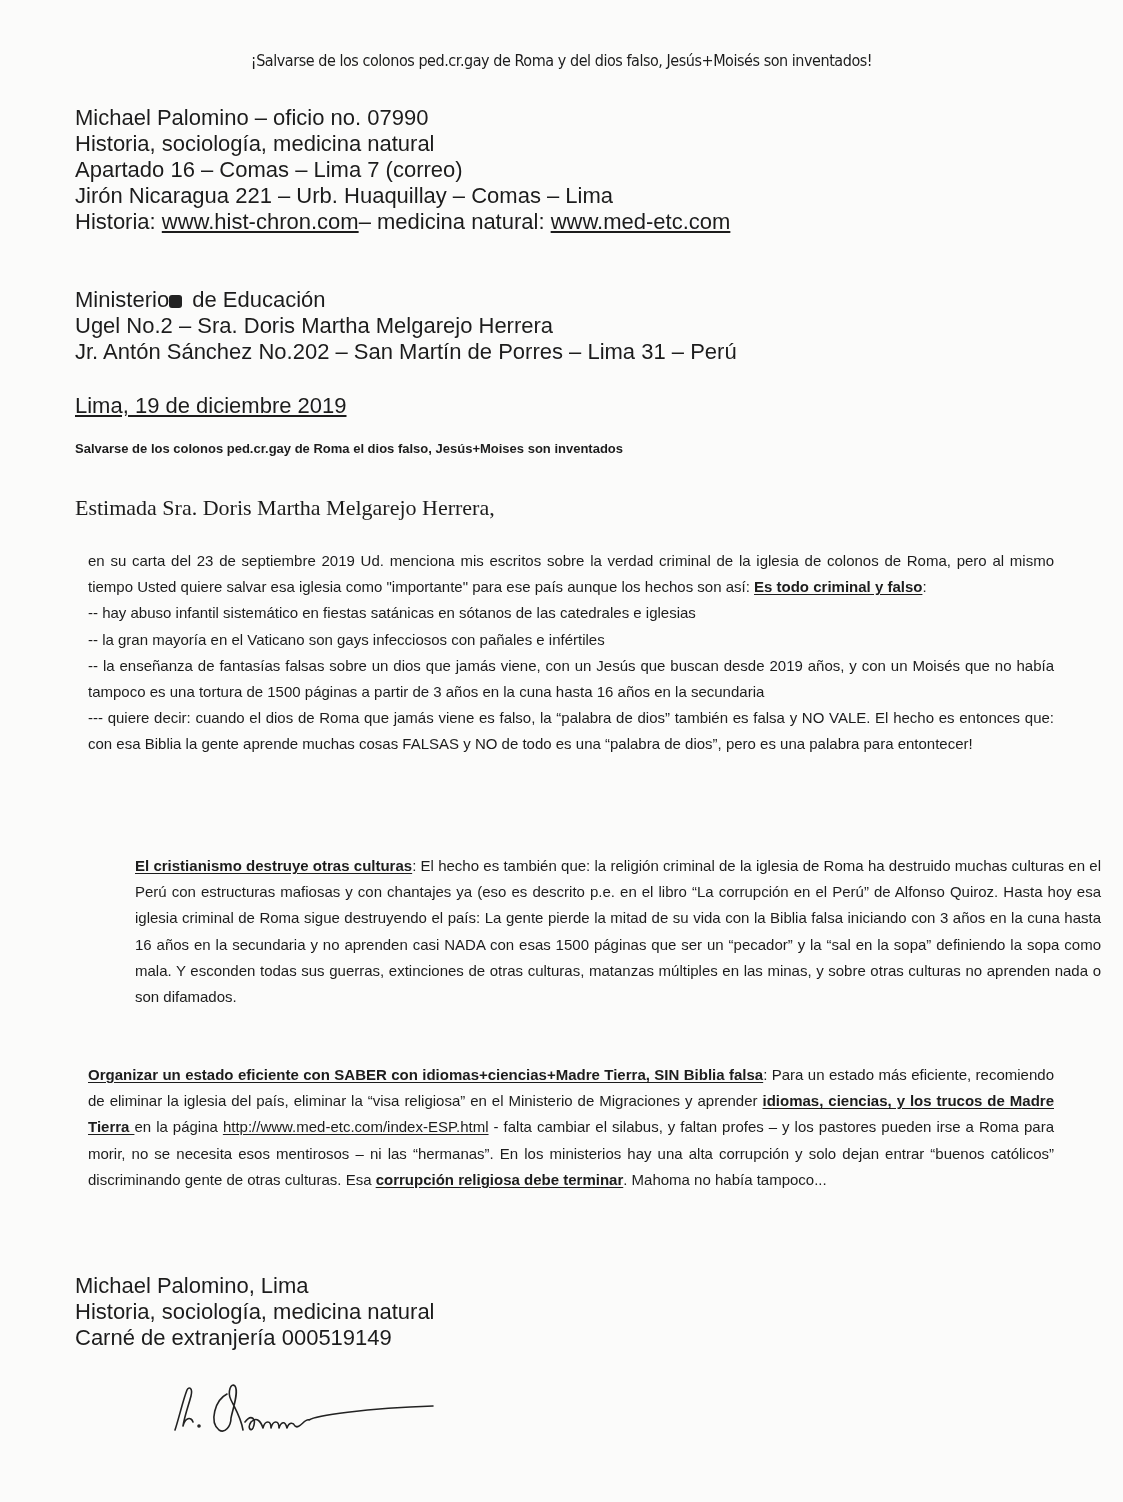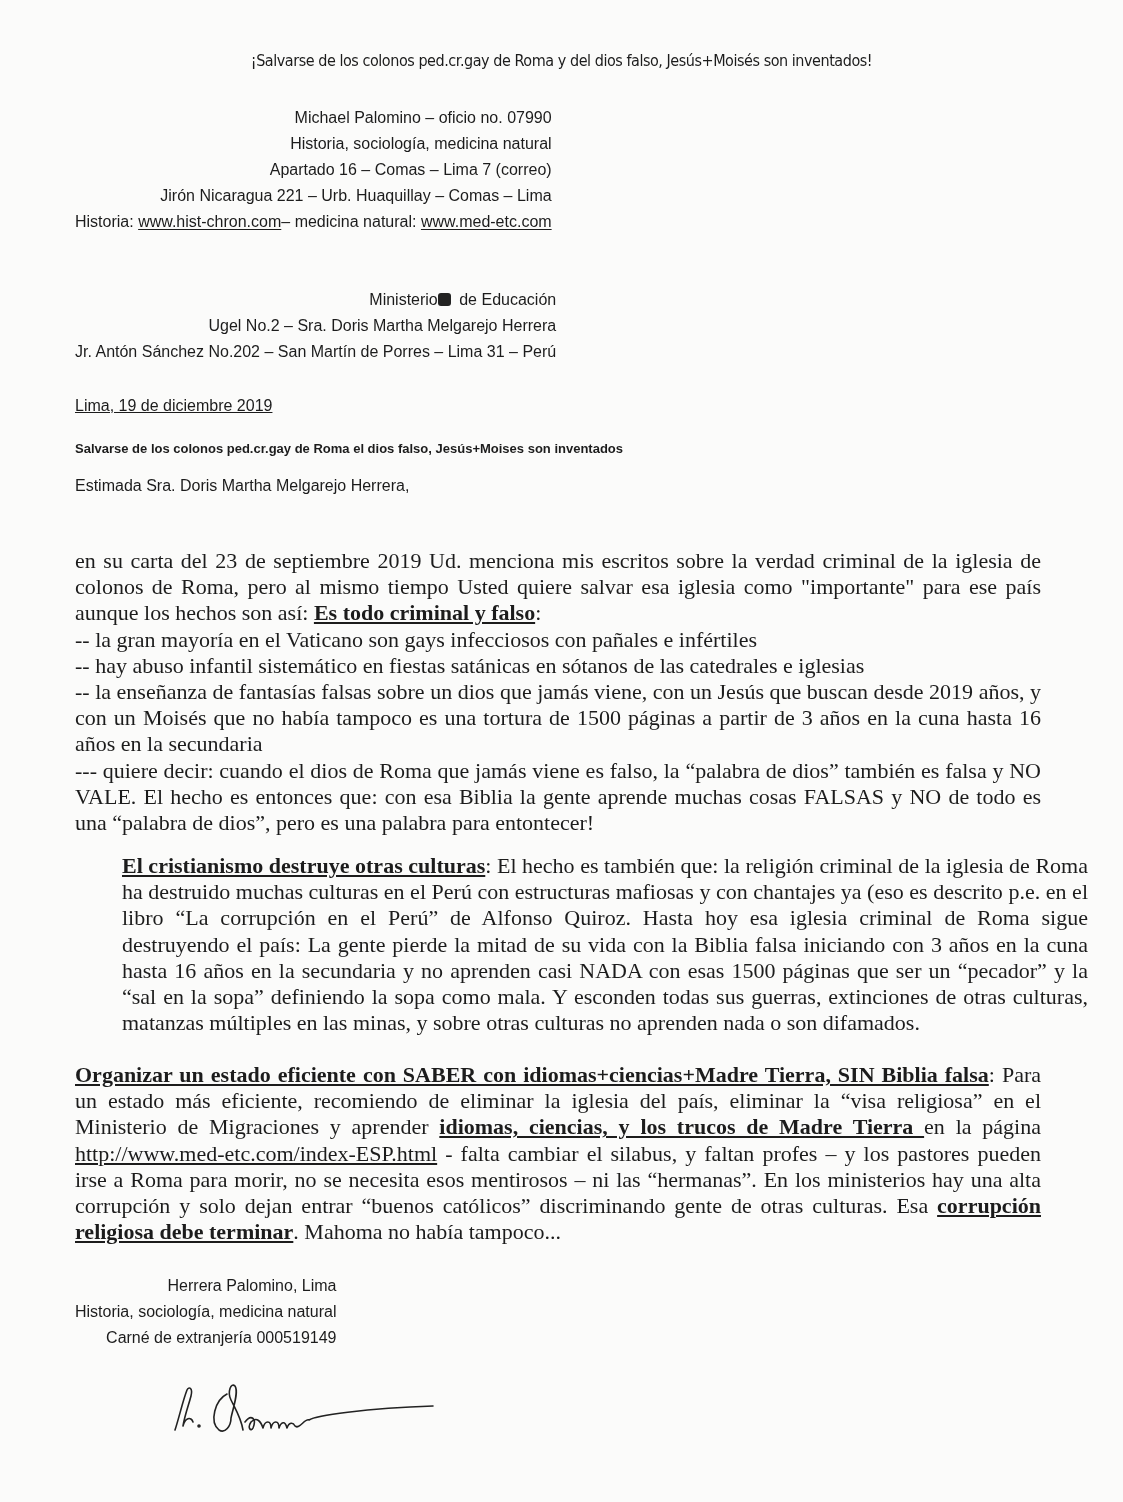--- a/index.html
+++ b/index.html
@@ -13,35 +13,35 @@
     }
     .page-header {
       position: absolute; left: 0; top: 52px; width: 1123px;
       text-align: center;
       font-family: "DejaVu Sans", sans-serif;
       font-size: 15.5px;
       letter-spacing: -0.5px;
       transform: scaleX(0.93);
     }
     .block { position: absolute; left: 75px; }
-    .line { font-size: 16px; line-height: 26px; white-space: nowrap; text-align: right; }
+    .line { font-size: 22px; line-height: 26px; white-space: nowrap; }
     .u { text-decoration: underline; text-underline-offset: 2px; }
     .redact {
       display: inline-block; width: 13px; height: 13px; background: #222;
       border-radius: 3px; vertical-align: -1px; margin-right: 4px;
     }
     .subject {
       position: absolute; left: 75px; top: 441px;
       font-weight: bold; font-size: 13px; white-space: nowrap;
     }
     .para {
-      position: absolute; left: 75px; width: 966px;
-      font-size: 22px; line-height: 26.2px;
+      position: absolute; left: 88px; width: 966px;
+      font-size: 15px; line-height: 26.2px;
       text-align: justify;
-      font-family: Liberation Serif, serif;
+      font-family: Liberation Sans, sans-serif;
     }
     .para b { font-weight: bold; }
     .signature {
       position: absolute; left: 165px; top: 1378px; width: 280px; height: 60px;
     }
   </style>
 </head>
 <body>
 
 <div class="page-header">¡Salvarse de los colonos ped.cr.gay de Roma y del dios falso, Jesús+Moisés son inventados!</div>
@@ -61,42 +61,42 @@
     <span>Ministerio</span><span class="redact"></span><span> de Educación</span>
   </div>
   <div class="line">Ugel No.2 – Sra. Doris Martha Melgarejo Herrera</div>
   <div class="line">Jr. Antón Sánchez No.202 – San Martín de Porres – Lima 31 – Perú</div>
 </div>
 
 <div class="block line" style="top:393px;text-decoration:underline;">Lima, 19 de diciembre 2019</div>
 
 <div class="subject">Salvarse de los colonos ped.cr.gay de Roma el dios falso, Jesús+Moises son inventados</div>
 
-<div class="block line" style="top:473px;">Estimada Sra. Doris Martha Melgarejo Herrera,</div>
+<div class="block line" style="top:495px;font-family:Liberation Serif, serif;">Estimada Sra. Doris Martha Melgarejo Herrera,</div>
 
 <div class="para" style="top:548px;">
   <div>
     <span>en su carta del 23 de septiembre 2019 Ud. menciona mis escritos sobre la verdad criminal de la iglesia de colonos de Roma, pero al mismo tiempo Usted quiere salvar esa iglesia como "importante" para ese país aunque los hechos son así: </span><b class="u">Es todo criminal y falso</b><span>:</span>
   </div>
+  <div>-- hay abuso infantil sistemático en fiestas satánicas en sótanos de las catedrales e iglesias</div>
   <div>-- la gran mayoría en el Vaticano son gays infecciosos con pañales e infértiles</div>
-  <div>-- hay abuso infantil sistemático en fiestas satánicas en sótanos de las catedrales e iglesias</div>
   <div>-- la enseñanza de fantasías falsas sobre un dios que jamás viene, con un Jesús que buscan desde 2019 años, y con un Moisés que no había tampoco es una tortura de 1500 páginas a partir de 3 años en la cuna hasta 16 años en la secundaria</div>
   <div>--- quiere decir: cuando el dios de Roma que jamás viene es falso, la “palabra de dios” también es falsa y NO VALE. El hecho es entonces que: con esa Biblia la gente aprende muchas cosas FALSAS y NO de todo es una “palabra de dios”, pero es una palabra para entontecer!</div>
 </div>
 
 <div class="para" style="top:853px;margin-left:47px;">
   <b class="u">El cristianismo destruye otras culturas</b><span>: El hecho es también que: la religión criminal de la iglesia de Roma ha destruido muchas culturas en el Perú con estructuras mafiosas y con chantajes ya (eso es descrito p.e. en el libro “La corrupción en el Perú” de Alfonso Quiroz. Hasta hoy esa iglesia criminal de Roma sigue destruyendo el país: La gente pierde la mitad de su vida con la Biblia falsa iniciando con 3 años en la cuna hasta 16 años en la secundaria y no aprenden casi NADA con esas 1500 páginas que ser un “pecador” y la “sal en la sopa” definiendo la sopa como mala. Y esconden todas sus guerras, extinciones de otras culturas, matanzas múltiples en las minas, y sobre otras culturas no aprenden nada o son difamados.</span>
 </div>
 
 <div class="para" style="top:1062px;">
   <b class="u">Organizar un estado eficiente con SABER con idiomas+ciencias+Madre Tierra, SIN Biblia falsa</b><span>: Para un estado más eficiente, recomiendo de eliminar la iglesia del país, eliminar la “visa religiosa” en el Ministerio de Migraciones y aprender </span><b class="u">idiomas, ciencias, y los trucos de Madre Tierra </b><span>en la página </span><span class="u">http://www.med-etc.com/index-ESP.html</span><span> - falta cambiar el silabus, y faltan profes – y los pastores pueden irse a Roma para morir, no se necesita esos mentirosos – ni las “hermanas”. En los ministerios hay una alta corrupción y solo dejan entrar “buenos católicos” discriminando gente de otras culturas. Esa </span><b class="u">corrupción religiosa debe terminar</b><span>. Mahoma no había tampoco...</span>
 </div>
 
 <div class="block" style="top:1273px;">
-  <div class="line">Herrera Palomino, Lima</div>
+  <div class="line">Michael Palomino, Lima</div>
   <div class="line">Historia, sociología, medicina natural</div>
   <div class="line">Carné de extranjería 000519149</div>
 </div>
 
 <div class="signature" title="M. Palomino">
   <svg width="280" height="60" viewBox="0 0 280 60">
     <g fill="none" stroke="#222" stroke-width="1.6" stroke-linecap="round" stroke-linejoin="round">
       <path d="M10 52 C14 40 18 22 22 12 C24 8 28 10 26 18 C24 26 20 36 18 48 M18 48 C20 40 26 38 28 44"></path>
       <circle cx="34" cy="48" r="1"></circle>
       <path d="M62 16 C50 22 44 44 54 52 C60 56 66 48 66 40 M66 40 C68 30 74 14 70 8 C66 4 62 14 66 22 C72 34 76 40 78 52"></path>

